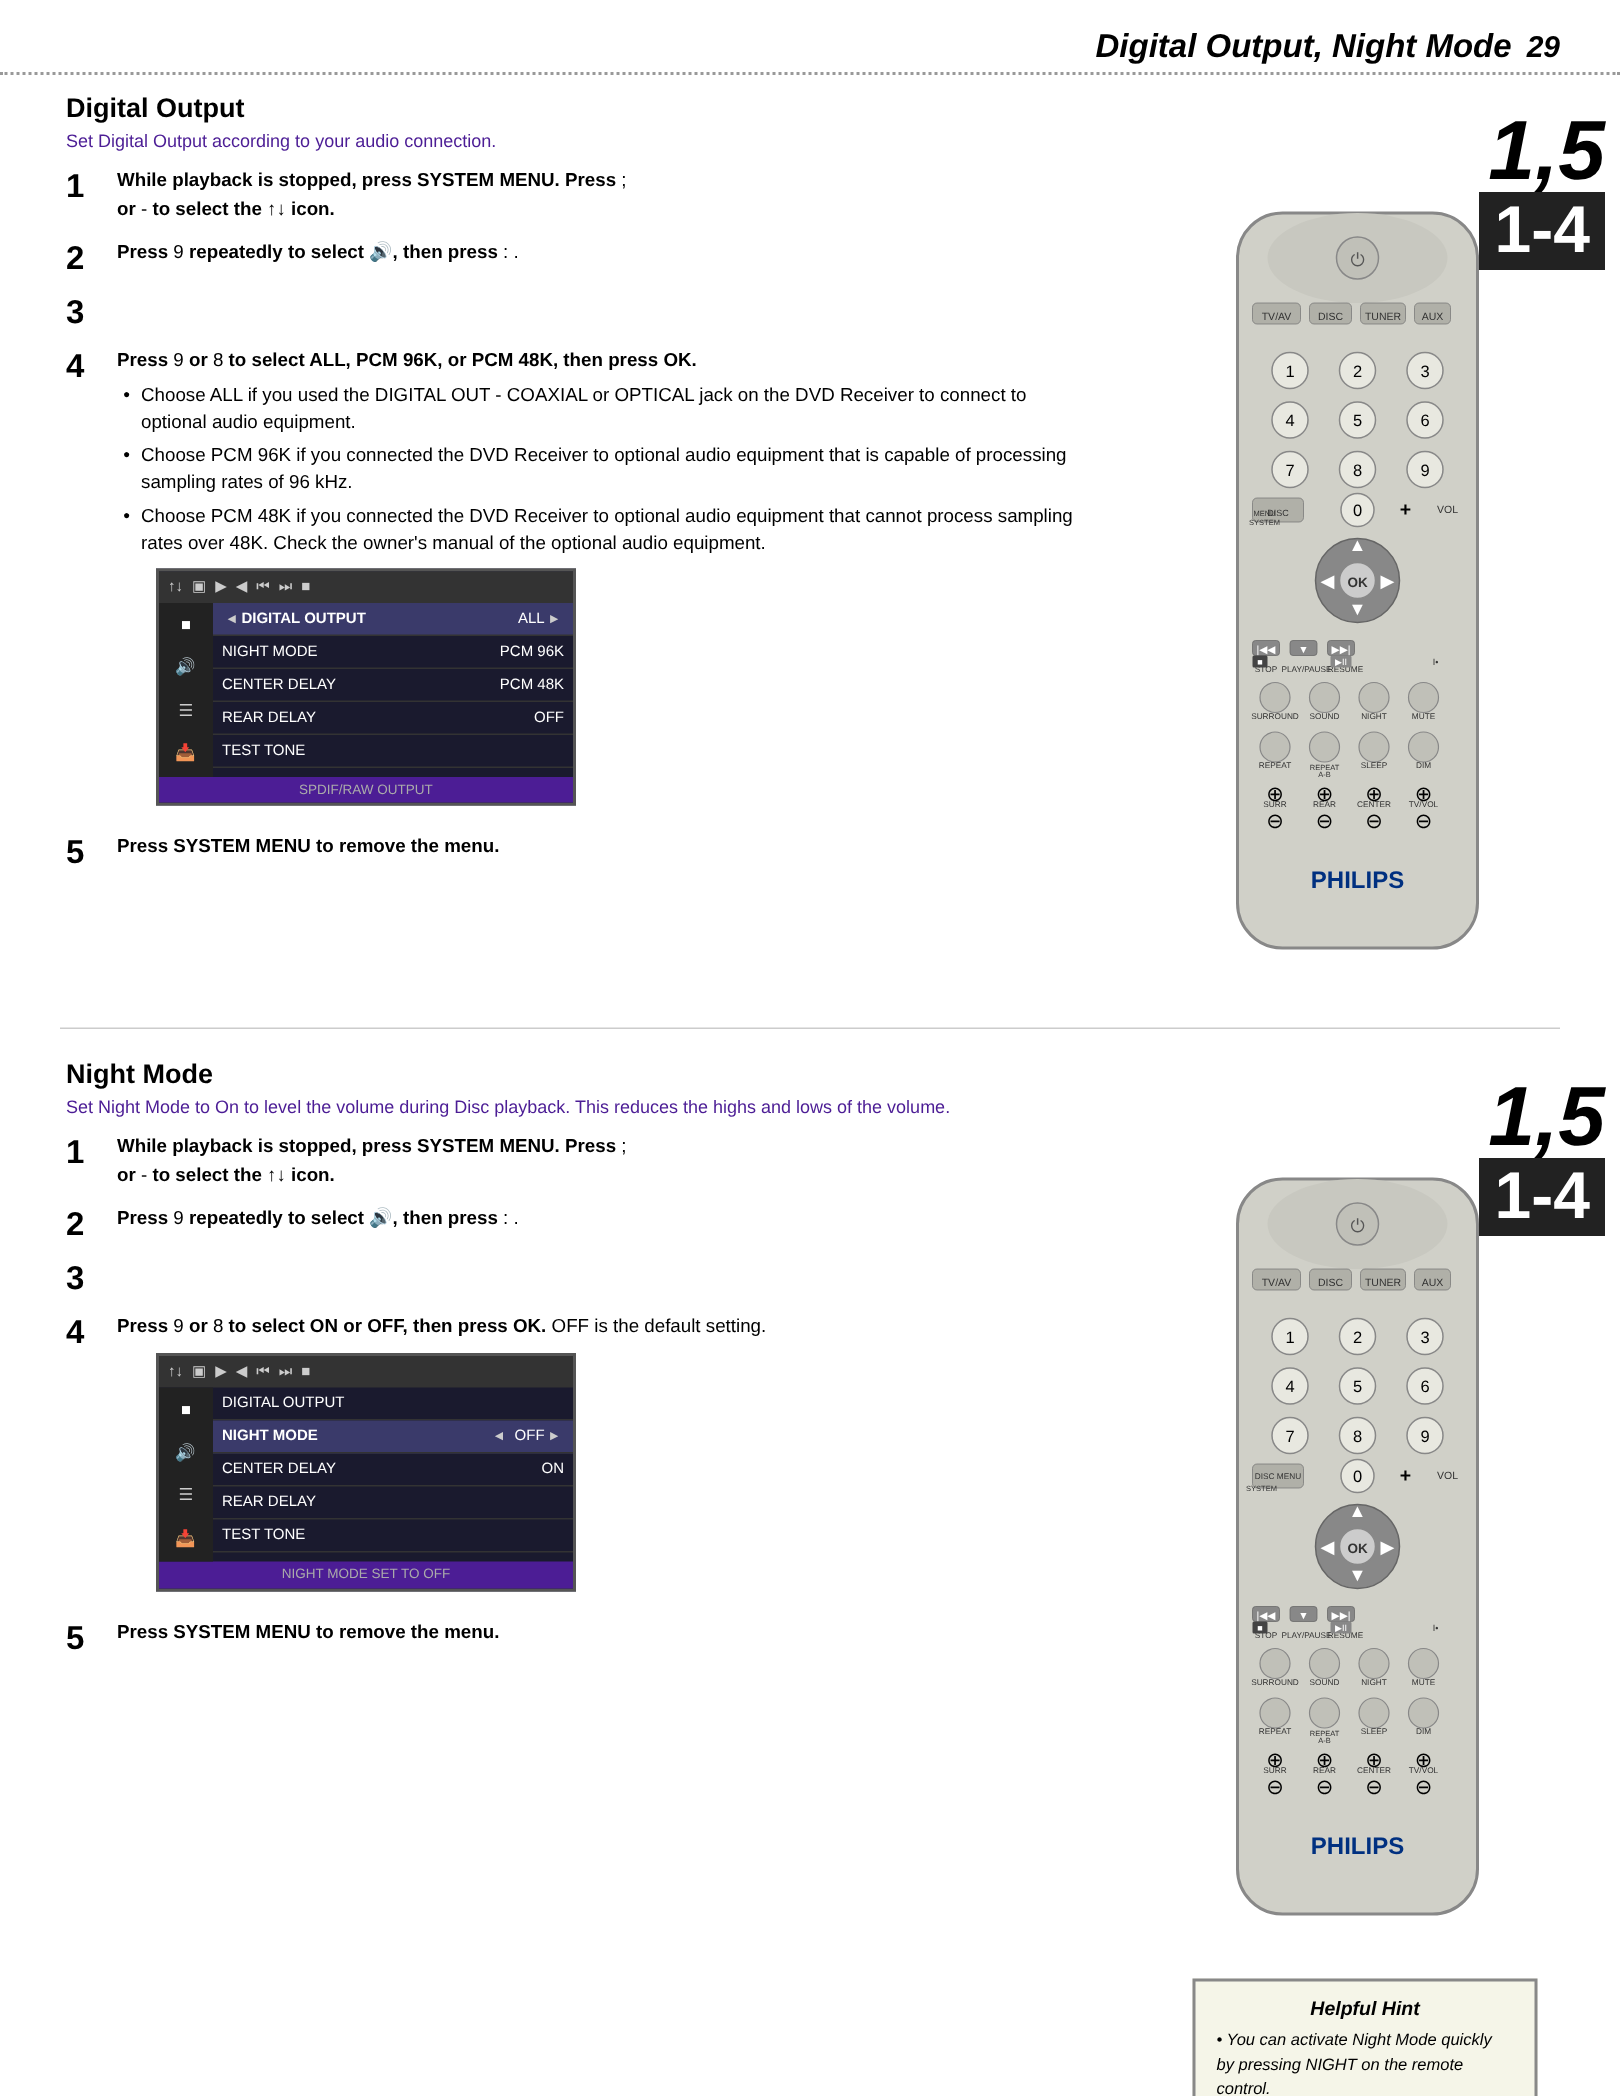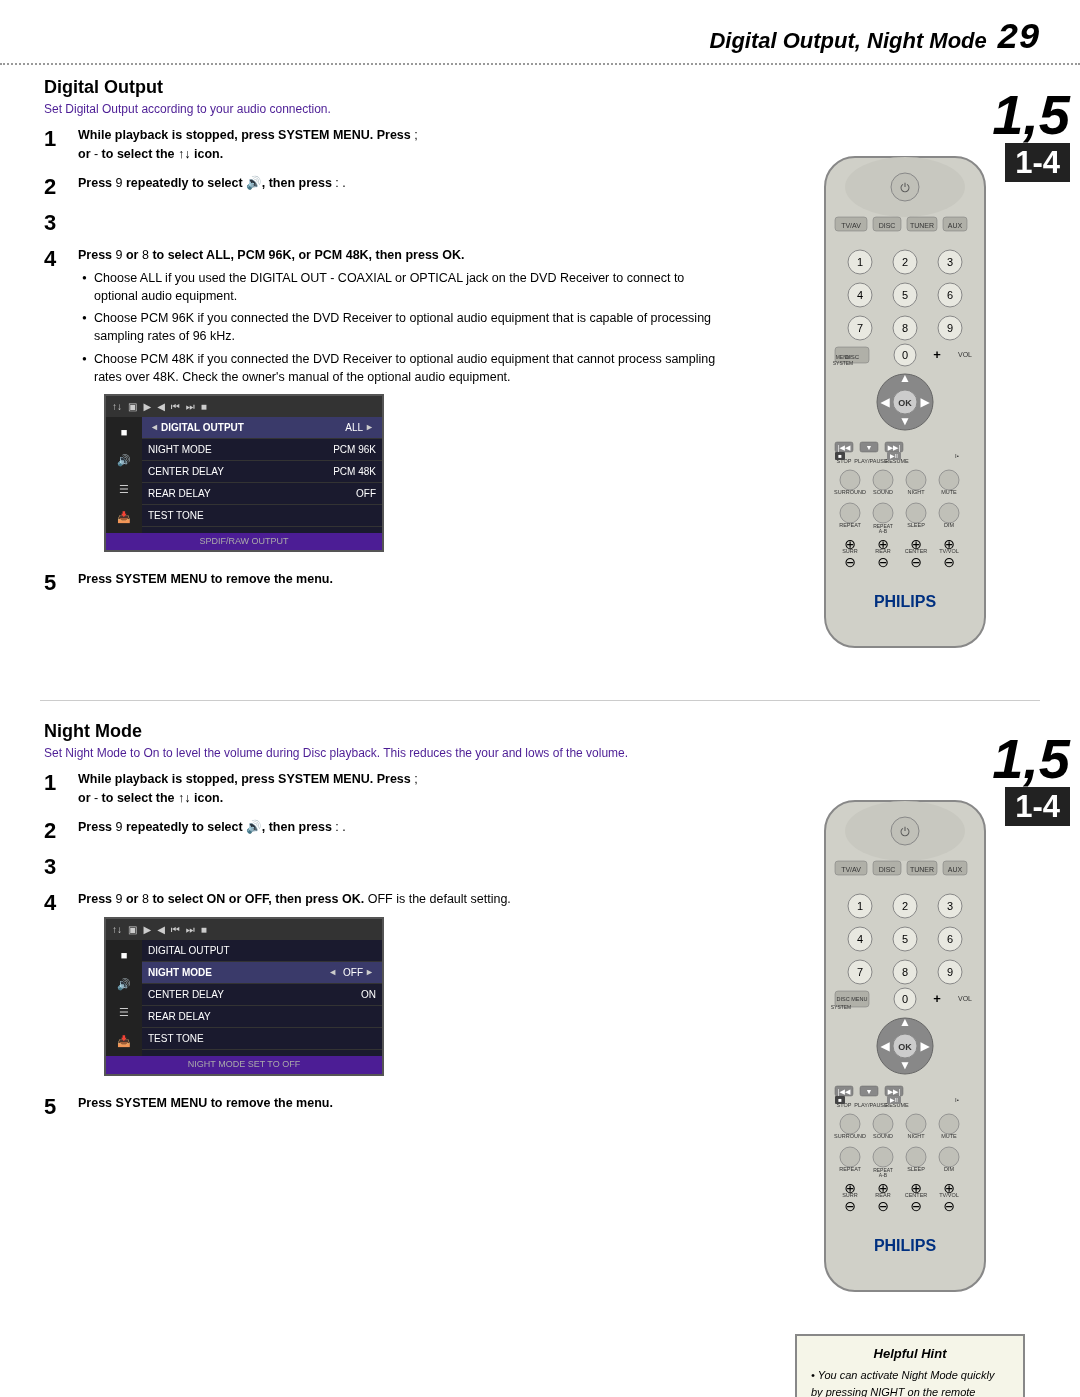--- a/index.html
+++ b/index.html
@@ -21,25 +21,24 @@
       border-bottom: 2px dotted #999;
       margin-bottom: 12px;
     }
     .page-header h1 {
       font-size: 22px;
       font-style: italic;
       font-weight: bold;
       display: inline;
     }
     .page-number {
-      font-size: 36px;
+      font-size: 20px;
       font-weight: bold;
       font-style: italic;
       margin-left: 10px;
-      font-family: Liberation Mono, monospace;
     }
 
     
     .section-row {
       display: flex;
       flex-direction: row;
       padding: 0 0 0 44px;
       margin-bottom: 30px;
     }
     .content-col {
@@ -206,21 +205,21 @@
       font-size: 56px;
       font-weight: bold;
       font-style: italic;
       color: #000;
       line-height: 1;
       z-index: 2;
     }
     .badge-14 {
       background: #222;
       color: #fff;
-      font-size: 31px;
+      font-size: 44px;
       font-weight: bold;
       padding: 4px 10px;
       line-height: 1;
       margin-left: 2px;
       z-index: 1;
     }
 
     
     .remote-wrapper {
       position: relative;
@@ -481,21 +480,21 @@
       </svg>
     </div>
   </div>
 </div>
 
 <hr class="section-divider">
 
 <div class="section-row">
   <div class="content-col">
     <div class="section-title">Night Mode</div>
-    <div class="section-subtitle">Set Night Mode to On to level the volume during Disc playback. This reduces the your and lows of the volume.</div>
+    <div class="section-subtitle">Set Night Mode to On to level the volume during Disc playback. This reduces the highs and lows of the volume.</div>
 
     <div class="step">
       <div class="step-number">1</div>
       <div class="step-content">
         <b>While playback is stopped, press SYSTEM MENU. Press</b> ;<br>
         <b>or</b> - <b> to select the ↑↓ icon.</b>
       </div>
     </div>
 
     <div class="step">

